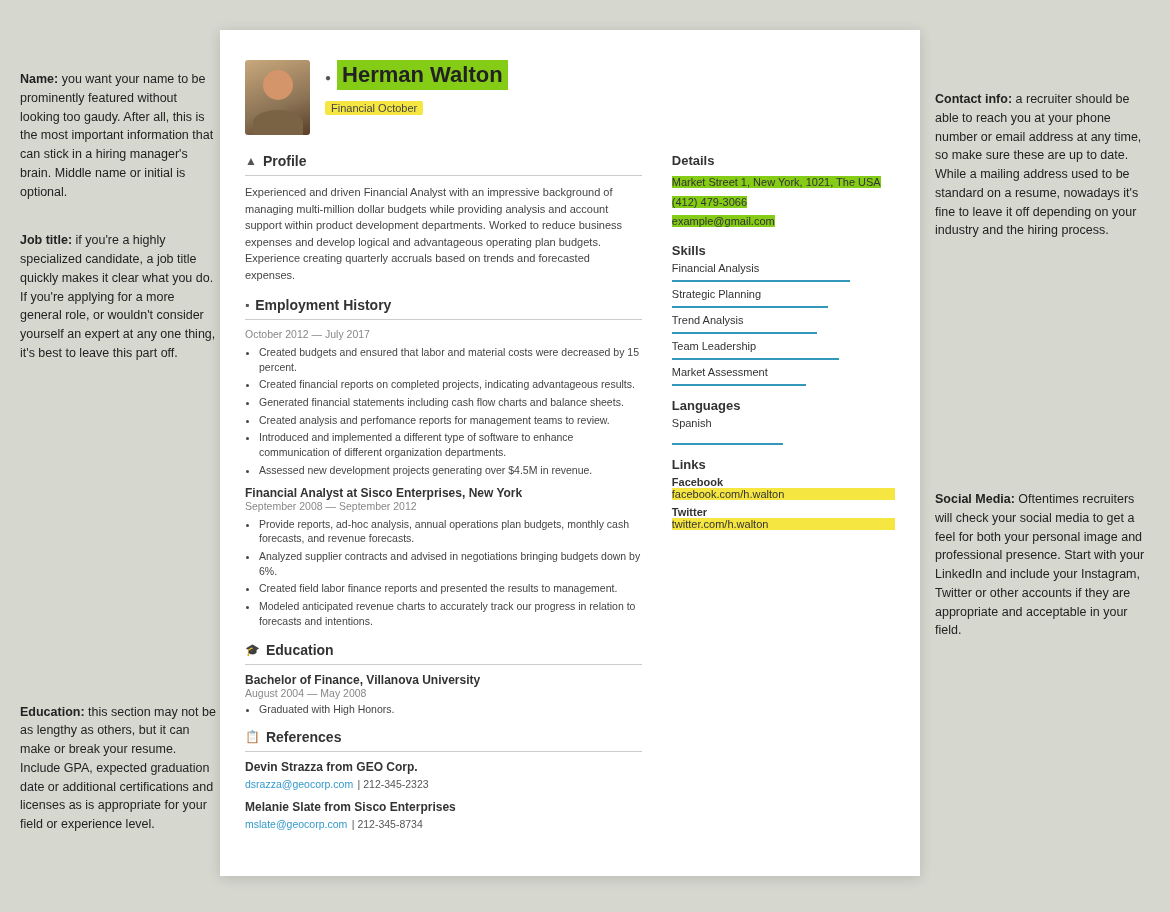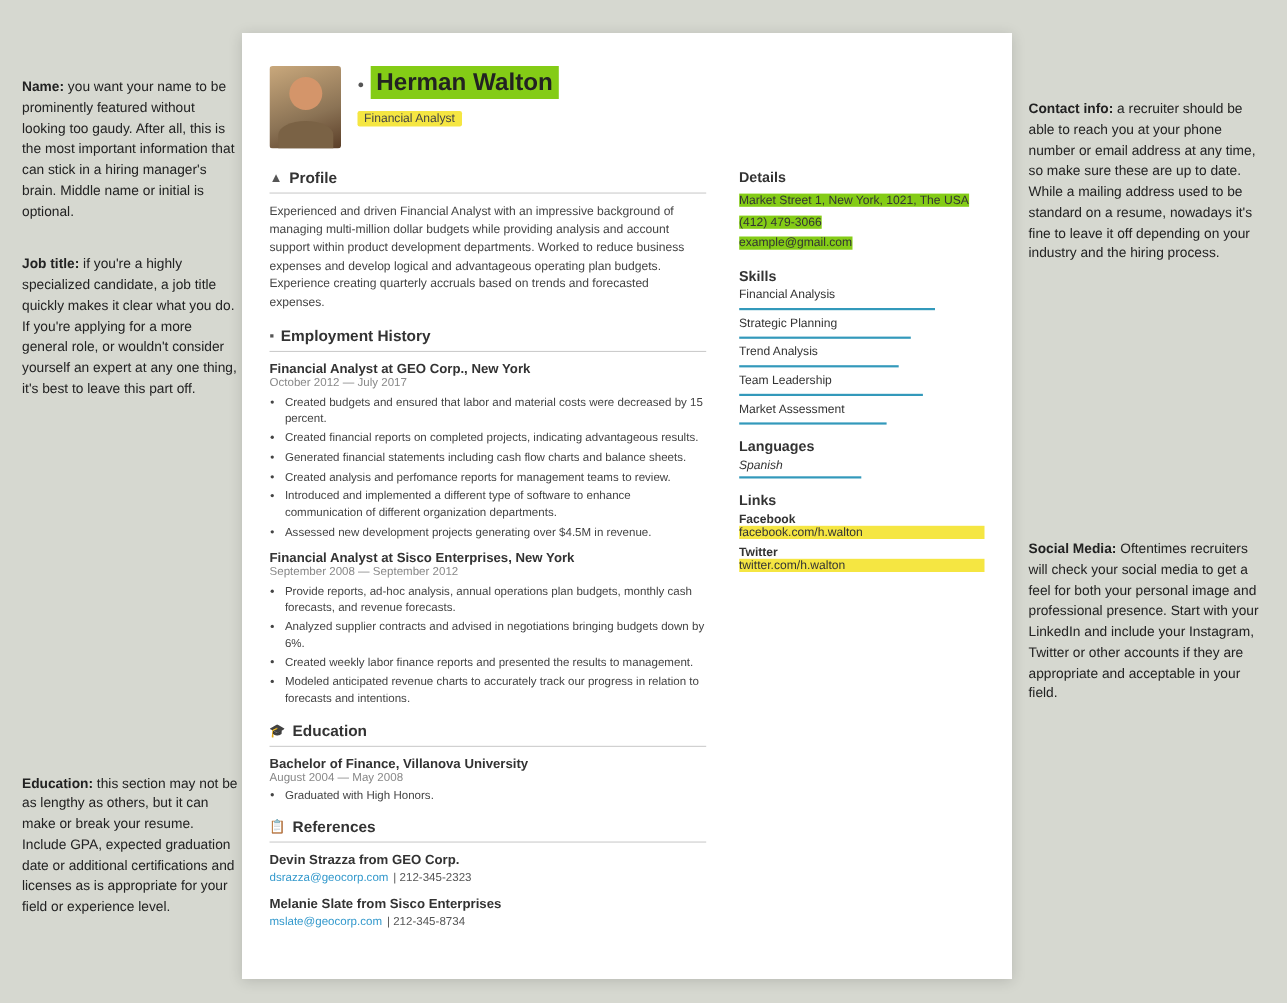--- a/index.html
+++ b/index.html
@@ -255,22 +255,21 @@
       height: 2px;
       background: #3399bb;
       margin-top: 2px;
     }
     .languages-section {
       margin-bottom: 12px;
     }
     .language-item {
       font-size: 11px;
       color: #333;
-      margin-bottom: 4px;
-      font-style: italic;
+      margin-bottom: 14px;
     }
     .lang-bar {
       height: 2px;
       background: #3399bb;
       width: 50%;
       margin-top: 2px;
     }
     .links-section {
       margin-bottom: 12px;
     }
@@ -313,21 +312,21 @@
           <div class="avatar-face"></div>
           <div class="avatar-body"></div>
         </div>
       </div>
       <div class="header-info">
         <div style="display:flex; align-items:center; gap:6px;">
           <span style="color:#555; font-size:10px;">●</span>
           <span class="name-highlight">Herman Walton</span>
         </div>
         <div style="margin-top:4px;">
-          <span class="job-title-badge">Financial Analyst</span>
+          <span class="job-title-badge">Financial October</span>
         </div>
       </div>
     </div>
 
     <div class="resume-body">
 
       <div class="resume-left">
 
         <div class="profile-section">
           <div class="section-heading">
@@ -339,39 +338,38 @@
         </div>
 
         <div class="employment-section">
           <div class="section-heading">
             <span class="section-icon">▪</span>
             <span>Employment History</span>
           </div>
           <hr class="section-divider">
 
           <div>
-            <div class="job-title-main">Financial Analyst at GEO Corp., New York</div>
             <div class="job-dates">October 2012 — July 2017</div>
             <ul class="job-bullets">
               <li>Created budgets and ensured that labor and material costs were decreased by 15 percent.</li>
               <li>Created financial reports on completed projects, indicating advantageous results.</li>
               <li>Generated financial statements including cash flow charts and balance sheets.</li>
               <li>Created analysis and perfomance reports for management teams to review.</li>
               <li>Introduced and implemented a different type of software to enhance communication of different organization departments.</li>
               <li>Assessed new development projects generating over $4.5M in revenue.</li>
             </ul>
           </div>
 
           <div>
             <div class="job-title-main">Financial Analyst at Sisco Enterprises, New York</div>
             <div class="job-dates">September 2008 — September 2012</div>
             <ul class="job-bullets">
               <li>Provide reports, ad-hoc analysis, annual operations plan budgets, monthly cash forecasts, and revenue forecasts.</li>
               <li>Analyzed supplier contracts and advised in negotiations bringing budgets down by 6%.</li>
-              <li>Created weekly labor finance reports and presented the results to management.</li>
+              <li>Created field labor finance reports and presented the results to management.</li>
               <li>Modeled anticipated revenue charts to accurately track our progress in relation to forecasts and intentions.</li>
             </ul>
           </div>
         </div>
 
         <div class="education-section">
           <div class="section-heading">
             <span class="section-icon">🎓</span>
             <span>Education</span>
           </div>

